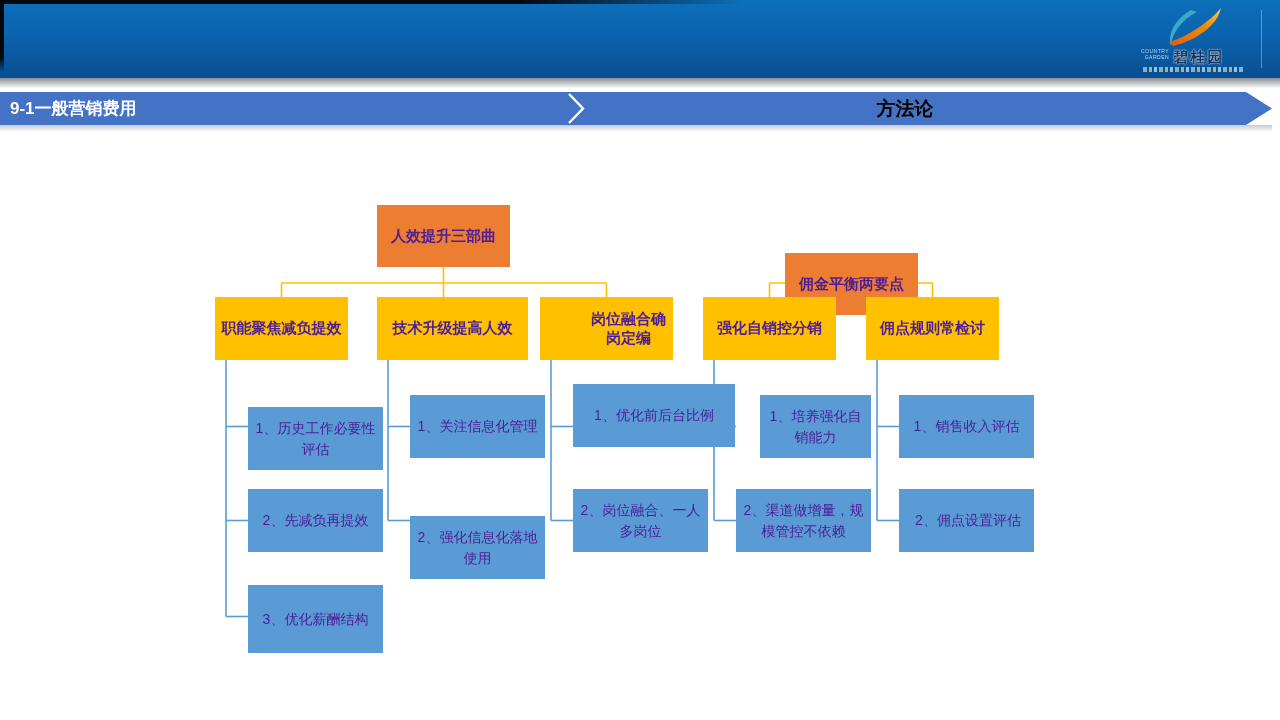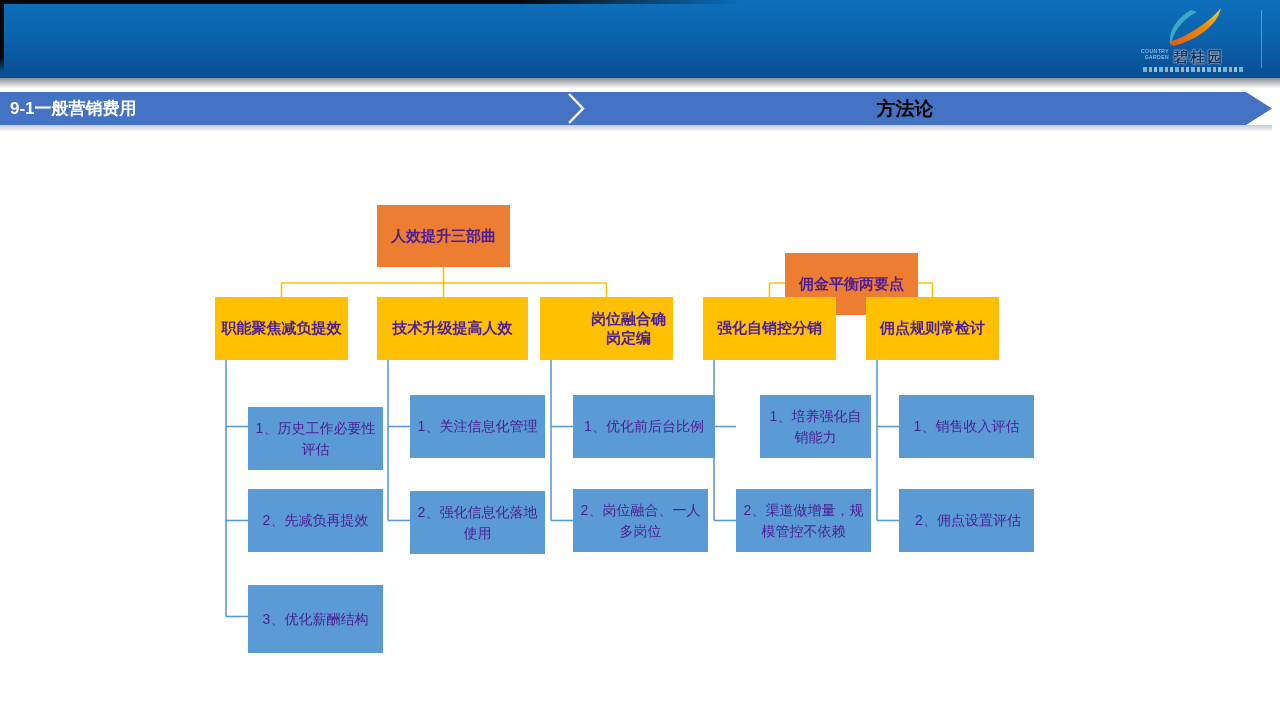--- a/index.html
+++ b/index.html
@@ -145,27 +145,27 @@
         </div>
         <div class="org-box org-leaf" style="left: 248px; top: 585px; width: 135px; height: 68px; background: rgb(91, 155, 213);">
           <span>3、优化薪酬结构</span>
         </div>
         <div class="org-box org-branch" style="left: 377px; top: 297px; width: 151px; height: 63px; background: rgb(255, 192, 0);">
           <span>技术升级提高人效</span>
         </div>
         <div class="org-box org-leaf" style="left: 410px; top: 395px; width: 135px; height: 63px; background: rgb(91, 155, 213);">
           <span>1、关注信息化管理</span>
         </div>
-        <div class="org-box org-leaf" style="left: 410px; top: 491px; width: 135px; height: 63px; background: rgb(91, 155, 213);">
+        <div class="org-box org-leaf" style="left: 410px; top: 516px; width: 135px; height: 63px; background: rgb(91, 155, 213);">
           <span>2、强化信息化落地使用</span>
         </div>
         <div class="org-box org-branch" style="left: 540px; top: 297px; width: 133px; height: 63px; background: rgb(255, 192, 0); padding-left: 44px;">
           <span>岗位融合确岗定编</span>
         </div>
-        <div class="org-box org-leaf" style="left: 573px; top: 395px; width: 142px; height: 63px; background: rgb(91, 155, 213);">
+        <div class="org-box org-leaf" style="left: 573px; top: 384px; width: 162px; height: 63px; background: rgb(91, 155, 213);">
           <span>1、优化前后台比例</span>
         </div>
         <div class="org-box org-leaf" style="left: 573px; top: 489px; width: 135px; height: 63px; background: rgb(91, 155, 213);">
           <span>2、岗位融合、一人多岗位</span>
         </div>
         <div class="org-box org-root" style="left: 785px; top: 205px; width: 133px; height: 62px; background: rgb(237, 125, 49); margin-top: 48px;">
           <span>佣金平衡两要点</span>
         </div>
         <div class="org-box org-branch" style="left: 703px; top: 297px; width: 133px; height: 63px; background: rgb(255, 192, 0);">
           <span>强化自销控分销</span>

